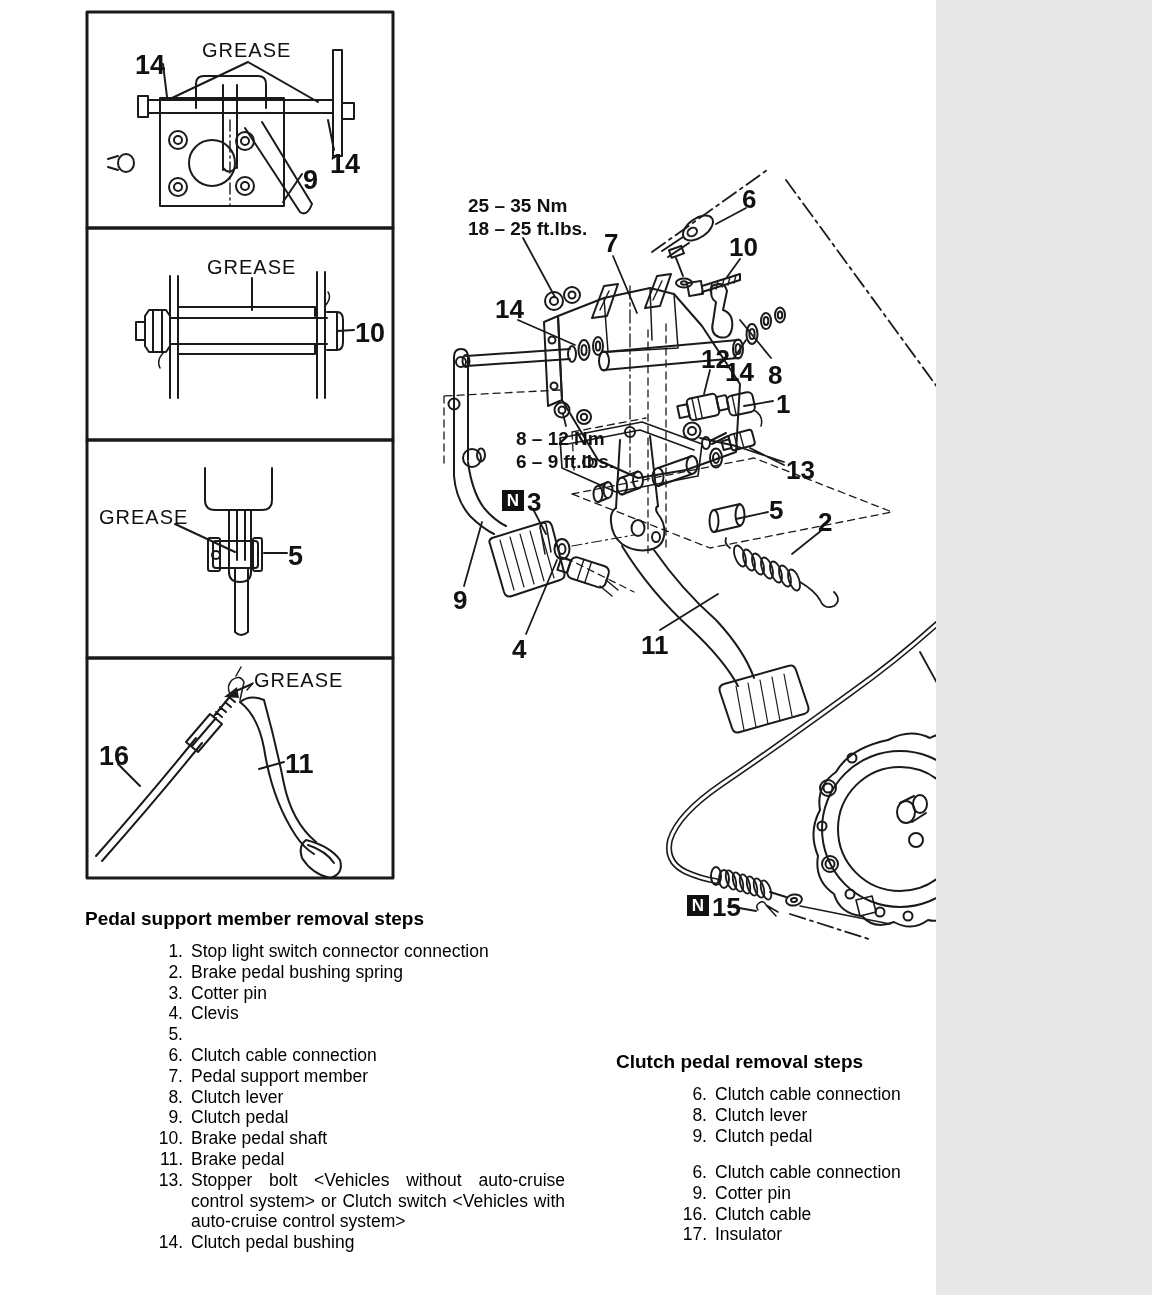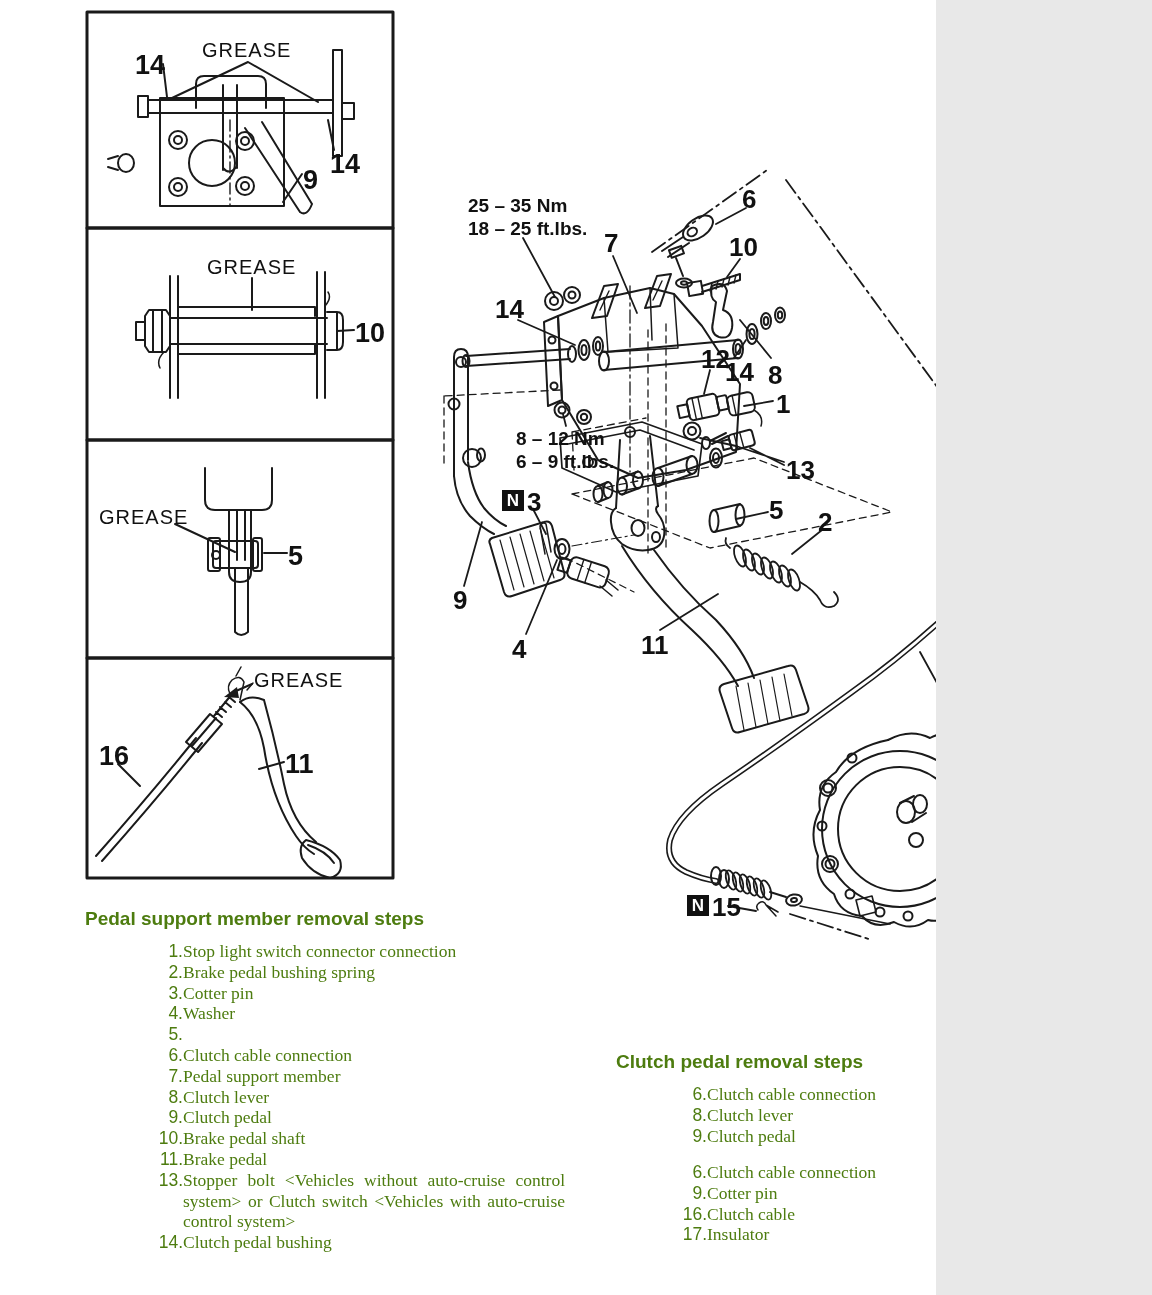--- a/index.html
+++ b/index.html
@@ -6,26 +6,26 @@
   .page{position:relative;width:936px;height:1295px;background:#ffffff;overflow:hidden;
         font-family:"Liberation Sans",sans-serif;color:#111;}
   svg.art{position:absolute;left:0;top:0;}
   .plbl{position:absolute;font:bold 26px/1 "Liberation Sans",sans-serif;color:#111;white-space:nowrap;}
   .plbl-inset{position:absolute;font:bold 27px/1 "Liberation Sans",sans-serif;color:#111;white-space:nowrap;}
   .grease{position:absolute;font:normal 20px/1 "Liberation Sans",sans-serif;letter-spacing:1px;color:#111;white-space:nowrap;}
   .torque{position:absolute;font:bold 19px/23px "Liberation Sans",sans-serif;color:#111;white-space:nowrap;}
   .torque span{display:block;}
   .nbox{position:absolute;width:22px;height:21px;background:#111;color:#fff;
         font:bold 17px/21px "Liberation Sans",sans-serif;text-align:center;}
-  .steps{position:absolute;color:#4d7c0f;}
+  .steps{position:absolute;color:#000000;}
   .steps-title{font:bold 19px/22px "Liberation Sans",sans-serif;margin-bottom:11px;}
   .step-row{display:flex;font-size:17.5px;line-height:20.8px;}
   .step-num{flex:0 0 98px;text-align:right;}
   .steps.right .step-num{flex:0 0 91px;}
-  .step-text{flex:1;text-align:justify;font-family:Liberation Serif, serif;}
+  .step-text{margin-left:8px;flex:1;text-align:justify;}
   .steps.right .step-text{text-align:left;}
 </style>
 </head>
 <body>
 
 <div class="page">
 
 <svg class="art" width="1152" height="1295" viewBox="0 0 1152 1295">
   <g stroke="#1a1a1a" fill="none" stroke-width="2" stroke-linecap="round" stroke-linejoin="round">
 
@@ -401,21 +401,21 @@
         <span class="step-text">Brake pedal bushing spring</span>
       </div>
 
       <div class="step-row">
         <span class="step-num">3.</span>
         <span class="step-text">Cotter pin</span>
       </div>
 
       <div class="step-row">
         <span class="step-num">4.</span>
-        <span class="step-text">Washer</span>
+        <span class="step-text">Clevis</span>
       </div>
 
       <div class="step-row">
         <span class="step-num">5.</span>
       </div>
 
       <div class="step-row">
         <span class="step-num">6.</span>
         <span class="step-text">Clutch cable connection</span>
       </div>

